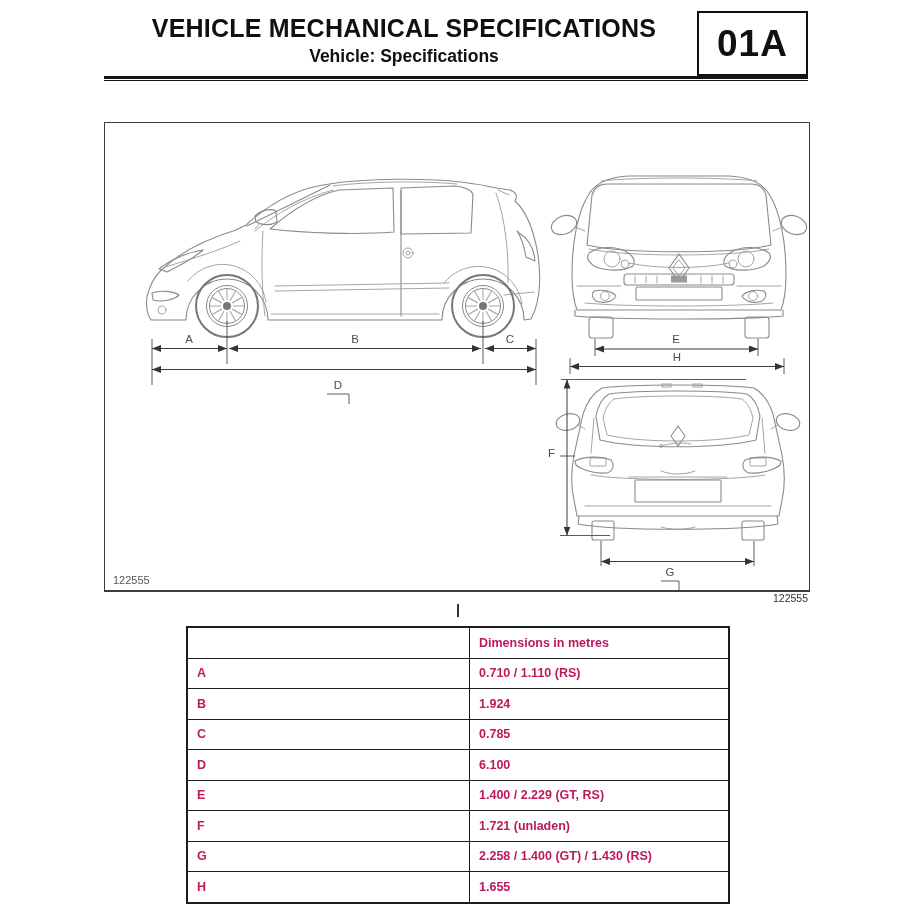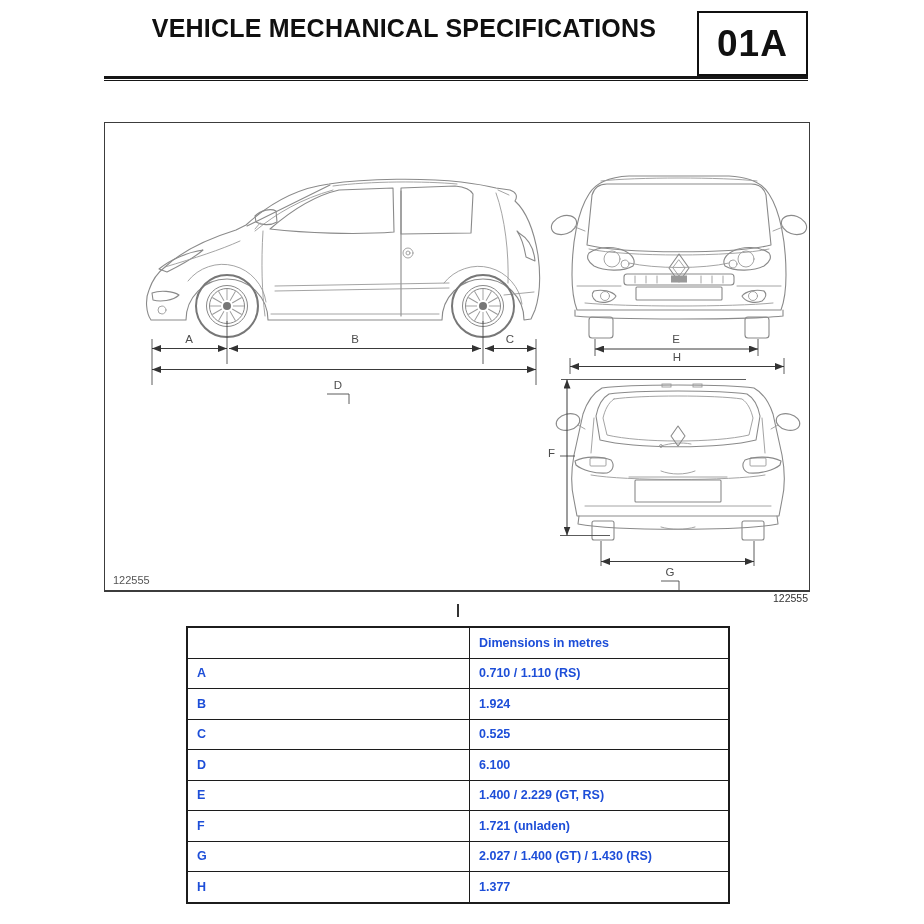--- a/index.html
+++ b/index.html
@@ -17,39 +17,40 @@
          border-top:3px solid #161616;border-bottom:1.5px solid #161616;}
   .diagram{position:absolute;left:104px;top:122px;width:704px;height:467px;margin:0;
          border:1.5px solid #3c3c3c;border-bottom-width:2px;background:#fff;}
   .diagram svg{display:block;}
   .ref-outer{position:absolute;left:104px;top:592px;width:704px;text-align:right;
          font-size:10.5px;color:#333;}
   .col-tick{position:absolute;left:457px;top:604px;width:2px;height:13px;background:#333;}
   table.dims{position:absolute;left:186px;top:626px;width:544px;border-collapse:collapse;
          border:2px solid #1c1c1c;table-layout:fixed;}
   table.dims td{border:1.5px solid #1c1c1c;height:29.5px;padding:0 0 0 9px;
-         font-size:12.5px;font-weight:bold;color:#1d4ed8;vertical-align:middle;}
+         font-size:12.5px;font-weight:bold;color:#be185d;vertical-align:middle;}
   table.dims td.c1{width:272px;}
   
   .car{stroke:#8a8a8a;stroke-width:1.1;fill:none;stroke-linecap:round;stroke-linejoin:round;}
   .car2{stroke:#9a9a9a;stroke-width:.9;fill:none;stroke-linecap:round;}
   .tire{stroke:#777;stroke-width:2;fill:none;}
   .rim{stroke:#888;stroke-width:1;fill:none;}
   .spoke{stroke:#999;stroke-width:.9;}
   .dim{stroke:#3a3a3a;stroke-width:1;fill:none;}
   .ext{stroke:#4a4a4a;stroke-width:.9;fill:none;}
   .dimtxt{font-family:"Liberation Sans",sans-serif;font-size:11.5px;fill:#4d4d4d;}
   .reftxt{font-family:"Liberation Sans",sans-serif;font-size:11px;fill:#555;}
 </style>
 </head>
 <body>
 
 <div class="page">
 
   <div class="title">VEHICLE MECHANICAL SPECIFICATIONS</div>
+  <div class="subtitle">Vehicle: Specifications</div>
   <div class="section-box">
     <span>01A</span>
   </div>
   <div class="rule"></div>
 
   <figure class="diagram">
     <svg width="704" height="467" viewBox="0 0 704 467">
       <defs>
         <marker id="arr" markerWidth="9" markerHeight="7" refX="9" refY="3.5" orient="auto-start-reverse" markerUnits="userSpaceOnUse">
           <path d="M0,0 L9,3.5 L0,7 Z" fill="#333"></path>
@@ -227,38 +228,38 @@
       <tr>
         <td class="c1">A</td>
         <td>0.710 / 1.110 (RS)</td>
       </tr>
       <tr>
         <td class="c1">B</td>
         <td>1.924</td>
       </tr>
       <tr>
         <td class="c1">C</td>
-        <td>0.525</td>
+        <td>0.785</td>
       </tr>
       <tr>
         <td class="c1">D</td>
         <td>6.100</td>
       </tr>
       <tr>
         <td class="c1">E</td>
         <td>1.400 / 2.229 (GT, RS)</td>
       </tr>
       <tr>
         <td class="c1">F</td>
         <td>1.721 (unladen)</td>
       </tr>
       <tr>
         <td class="c1">G</td>
-        <td>2.027 / 1.400 (GT) / 1.430 (RS)</td>
+        <td>2.258 / 1.400 (GT) / 1.430 (RS)</td>
       </tr>
       <tr>
         <td class="c1">H</td>
-        <td>1.377</td>
+        <td>1.655</td>
       </tr>
     </tbody>
   </table>
 
 </div>
 
 </body></html>

